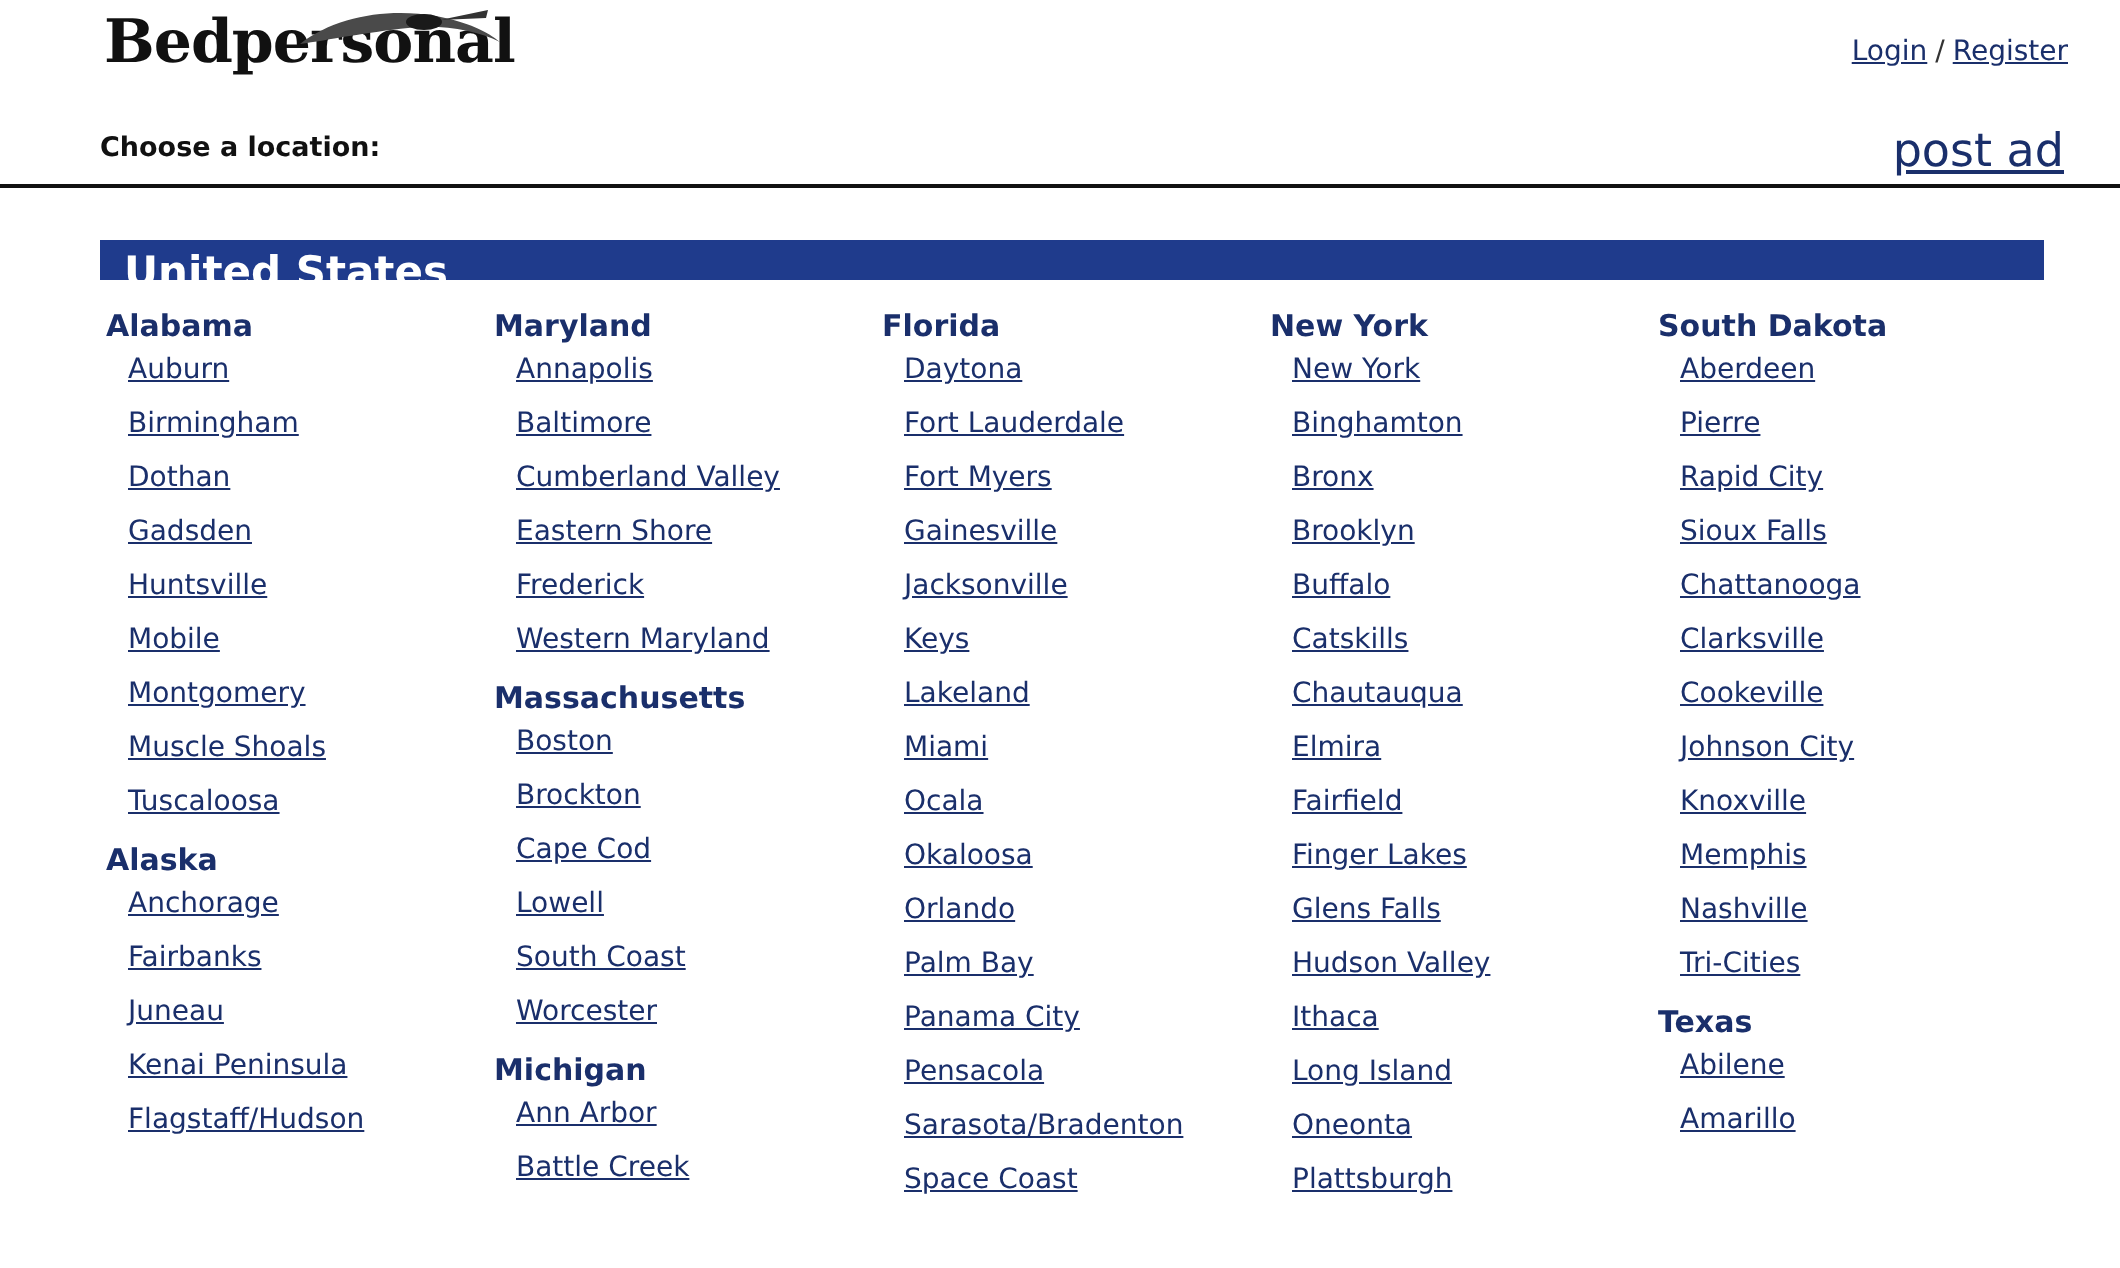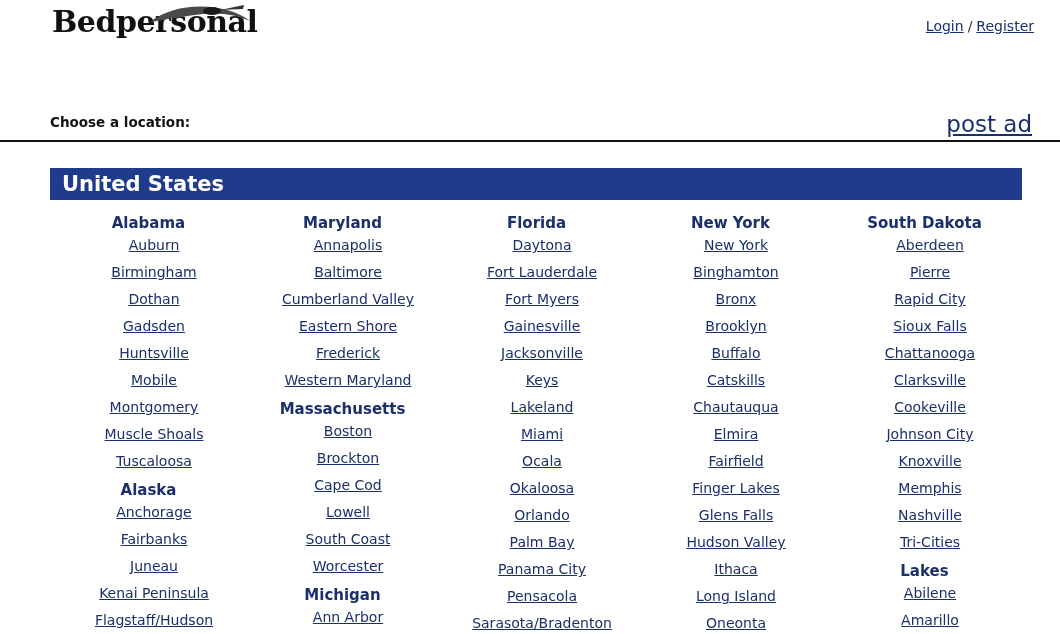--- a/index.html
+++ b/index.html
@@ -54,21 +54,20 @@
   .auth-sep {
     color: #333;
     padding: 0 4px;
   }
 
   
   .choose-bar {
     position: relative;
     height: 34px;
     border-bottom: 2px solid #111;
-    margin-top: 48px;
   }
   .choose-label {
     position: absolute;
     left: 50px;
     top: 8px;
     font-size: 13.5px;
     font-weight: bold;
     color: #111;
   }
   .post-ad {
@@ -80,37 +79,36 @@
     text-decoration: underline;
   }
 
   
   .banner-wrap {
     padding: 26px 38px 0 50px;
   }
   .banner {
     background: #1f3b8c;
     color: #ffffff;
-    height: 32px;
+    height: 20px;
     line-height: 32px;
     padding-left: 12px;
     font-size: 21px;
     font-weight: bold;
     font-family: "DejaVu Sans", sans-serif;
   }
 
   
   .columns {
     display: flex;
     padding: 10px 0 0 50px;
   }
   .col {
     width: 194px;
     flex: 0 0 194px;
-    text-align: center;
   }
   .state {
     font-size: 15px;
     font-weight: bold;
     color: #1a2f6b;
     margin: 10px 0 6px 3px;
   }
   .col .state:first-child {
     margin-top: 4px;
   }
@@ -230,17 +228,17 @@
       <a class="city" href="#">Rapid City</a>
       <a class="city" href="#">Sioux Falls</a>
       <a class="city" href="#">Chattanooga</a>
       <a class="city" href="#">Clarksville</a>
       <a class="city" href="#">Cookeville</a>
       <a class="city" href="#">Johnson City</a>
       <a class="city" href="#">Knoxville</a>
       <a class="city" href="#">Memphis</a>
       <a class="city" href="#">Nashville</a>
       <a class="city" href="#">Tri-Cities</a>
-      <div class="state">Lakes</div>
+      <div class="state">Texas</div>
       <a class="city" href="#">Abilene</a>
       <a class="city" href="#">Amarillo</a>
     </div>
   </div>
 
 </body></html>

